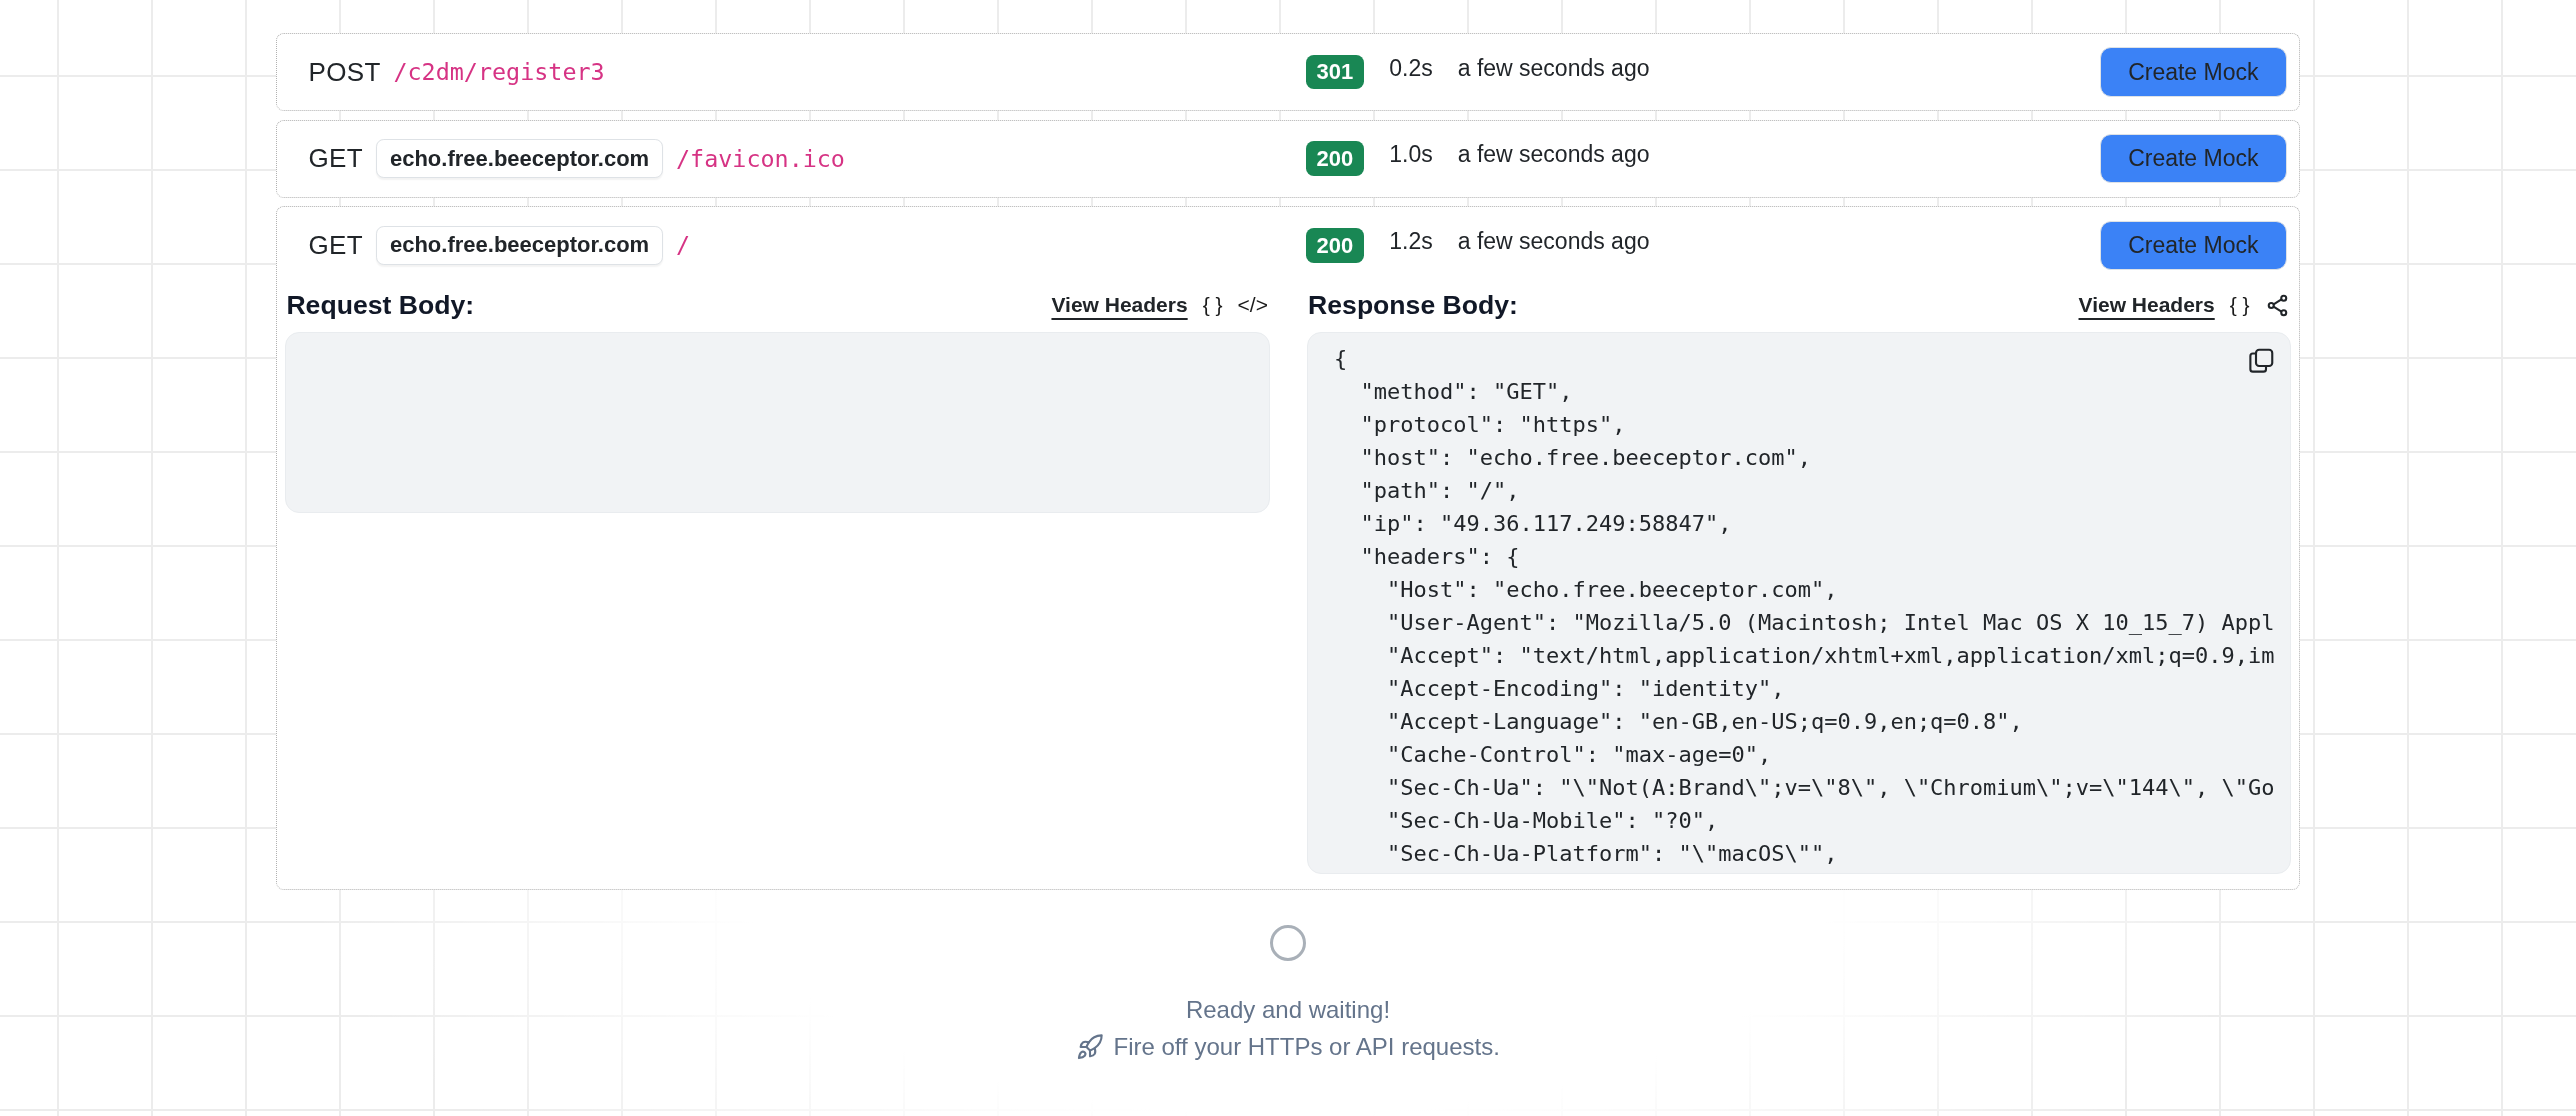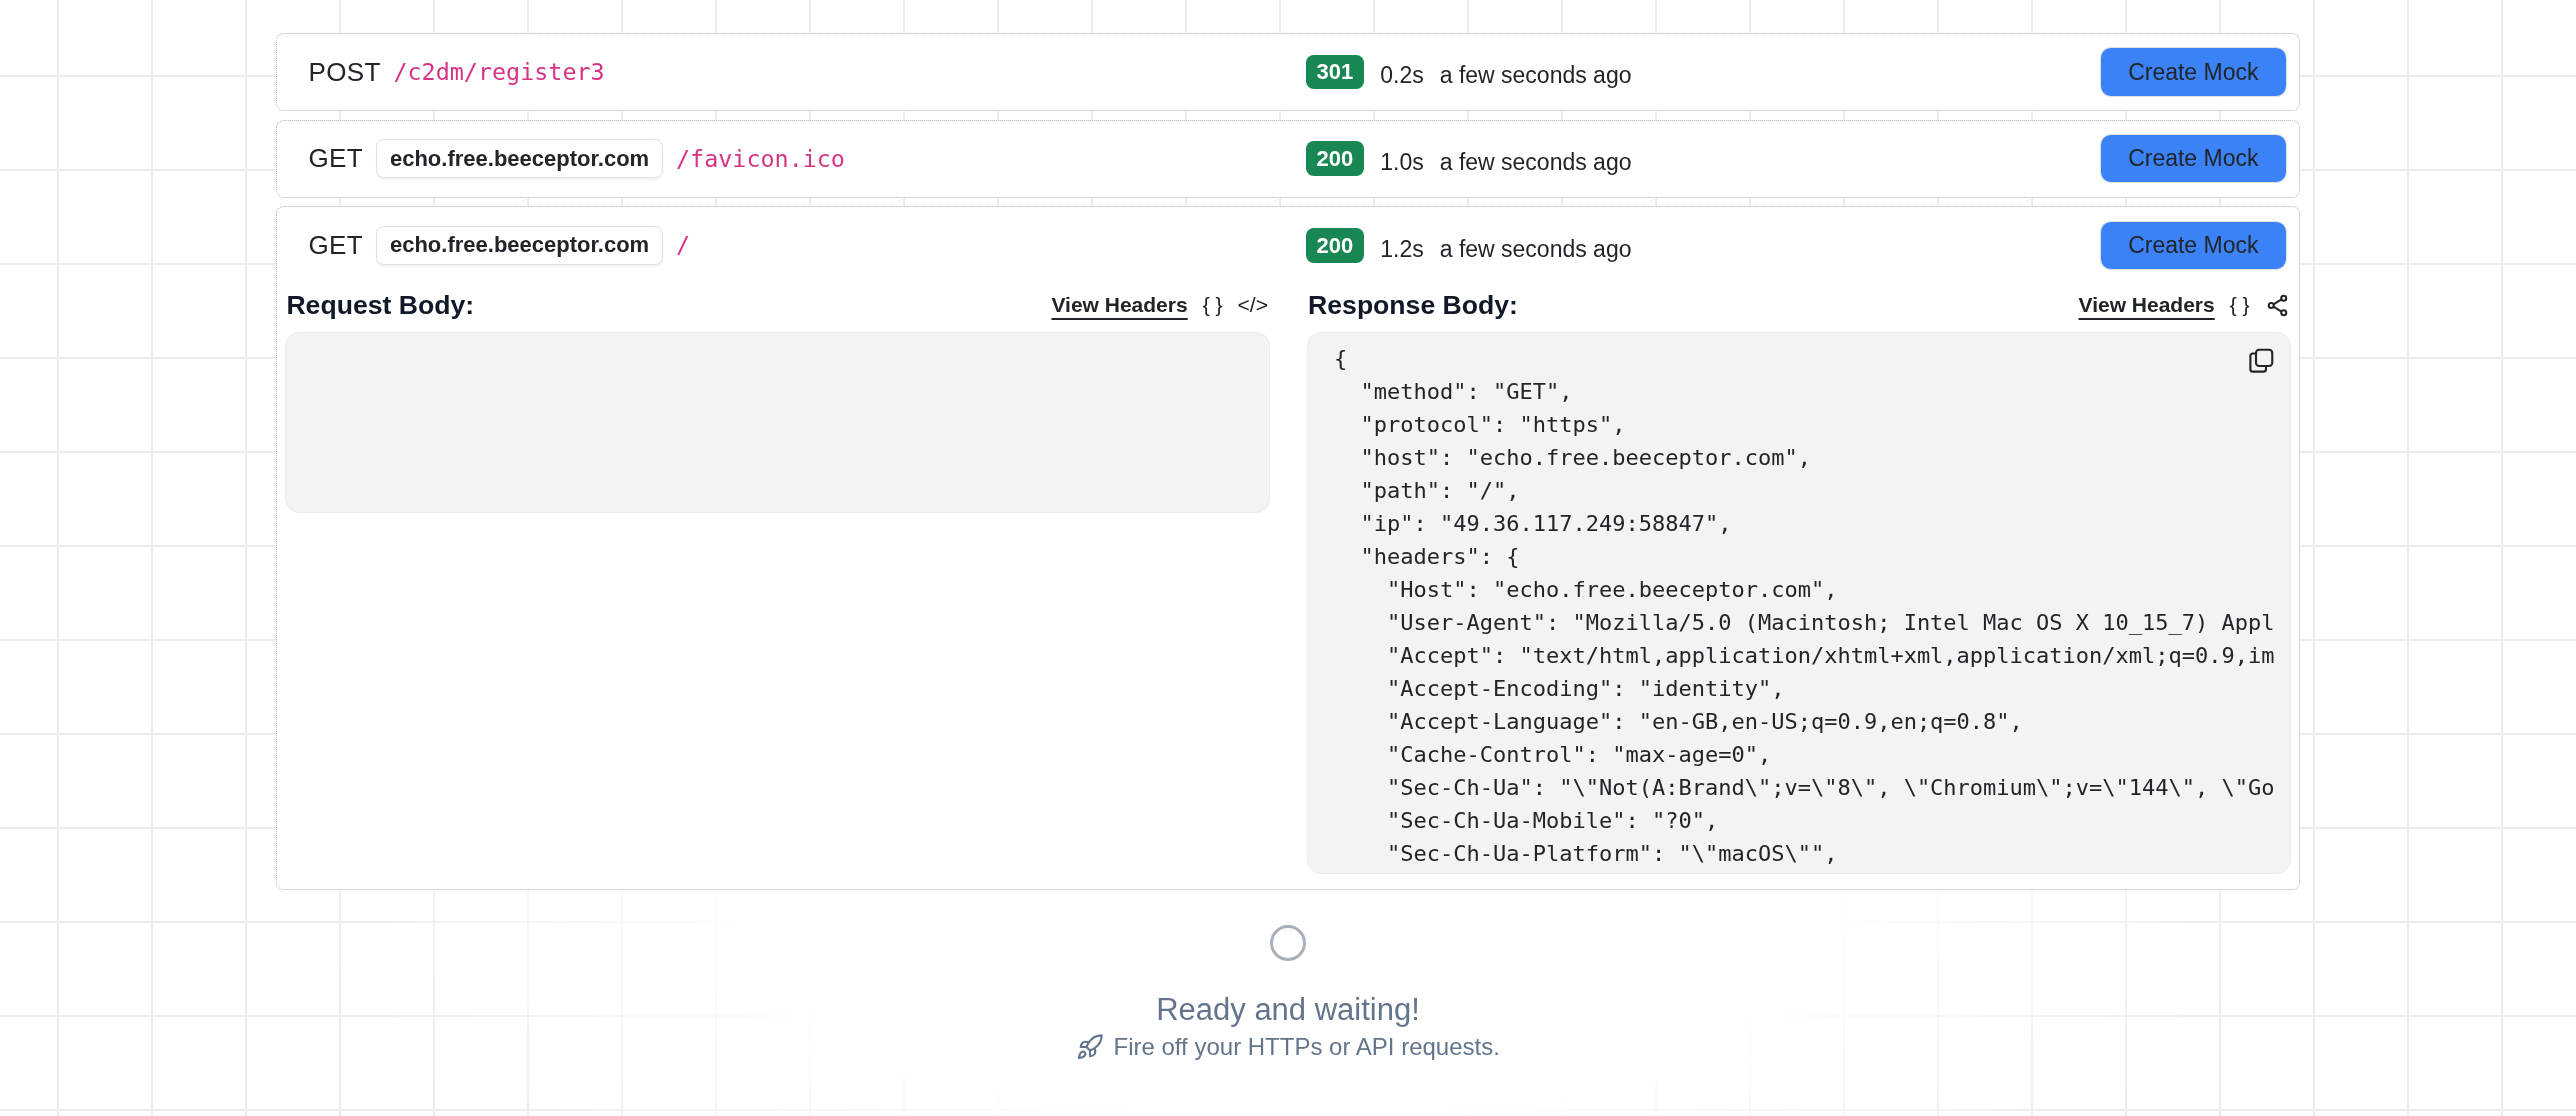--- a/index.html
+++ b/index.html
@@ -23,21 +23,21 @@
           margin-bottom:8.6px; }
 
   .req-row { height:76px; display:flex; align-items:center; padding:0 12.5px; }
   .row-left { display:flex; align-items:center; gap:12.5px; width:1016px; min-width:0; }
   .method { font-size:26px; letter-spacing:0.4px; color:#212529; white-space:nowrap;margin-left:19px; }
   .chip { border:1.6px solid #dee2e6; background:#ffffff; border-radius:7.8px;
           padding:5.5px 13.3px; font-weight:700; font-size:22px; color:#212529;
           box-shadow:0 1.6px 1.6px rgba(0,0,0,0.05); white-space:nowrap; }
   .path { font-family:"DejaVu Sans Mono", monospace; font-size:23.4px; color:#d63384;
           white-space:nowrap; }
-  .row-mid { display:flex; align-items:flex-end; gap:16px; flex:1; min-width:0; }
+  .row-mid { display:flex; align-items:flex-start; gap:25px; flex:1; min-width:0; }
   .badge { background:#198754; color:#ffffff; font-weight:700; font-size:22px;
            padding:4.7px 11px; border-radius:7.8px; line-height:1.15; }
   .time { font-size:23px; color:#212529; }
   .mock-btn { margin-left:auto; background:#3b82f6; border:1.6px solid #dee2e6;
               border-radius:11px; padding:10.2px 27px; font-size:23px; color:#212529;
               font-family:inherit; cursor:pointer; white-space:nowrap; }
 
   .bodies { display:flex; gap:37px; padding:1.6px 7.8px 15px; }
   .bcol { flex:1; min-width:0; }
   .col-head { display:flex; align-items:center; height:41px; margin-bottom:6.3px; padding:0 1.6px; }
@@ -54,21 +54,21 @@
   pre.json { font-family:"DejaVu Sans Mono", monospace; font-size:22px; line-height:33px;
              color:#212529; white-space:pre; }
   .copy-btn { position:absolute; top:12.5px; right:14px; width:30px; height:30px;
               color:#212529; cursor:pointer; background:none; border:none; padding:0; }
   .copy-btn svg { width:30px; height:30px; display:block; }
 
   .empty { position:absolute; left:0; right:0; top:925px; z-index:2; text-align:center;
            color:#64748b; }
   .spinner { width:36px; height:36px; border:3.1px solid #a9b0b8; border-radius:50%;
              margin:0 auto 34px; }
-  .empty-title { font-size:31px; line-height:30px; }
+  .empty-title { font-size:24px; line-height:30px; }
   .empty-sub { margin-top:7.8px; font-size:24px; display:flex; align-items:center;
                justify-content:center; gap:9.4px; }
   .rocket { width:28px; height:28px; color:#64748b; }
 </style>
 </head>
 <body>
 
 <div class="grid-bg"></div>
 <div class="grid-fade"></div>
 

